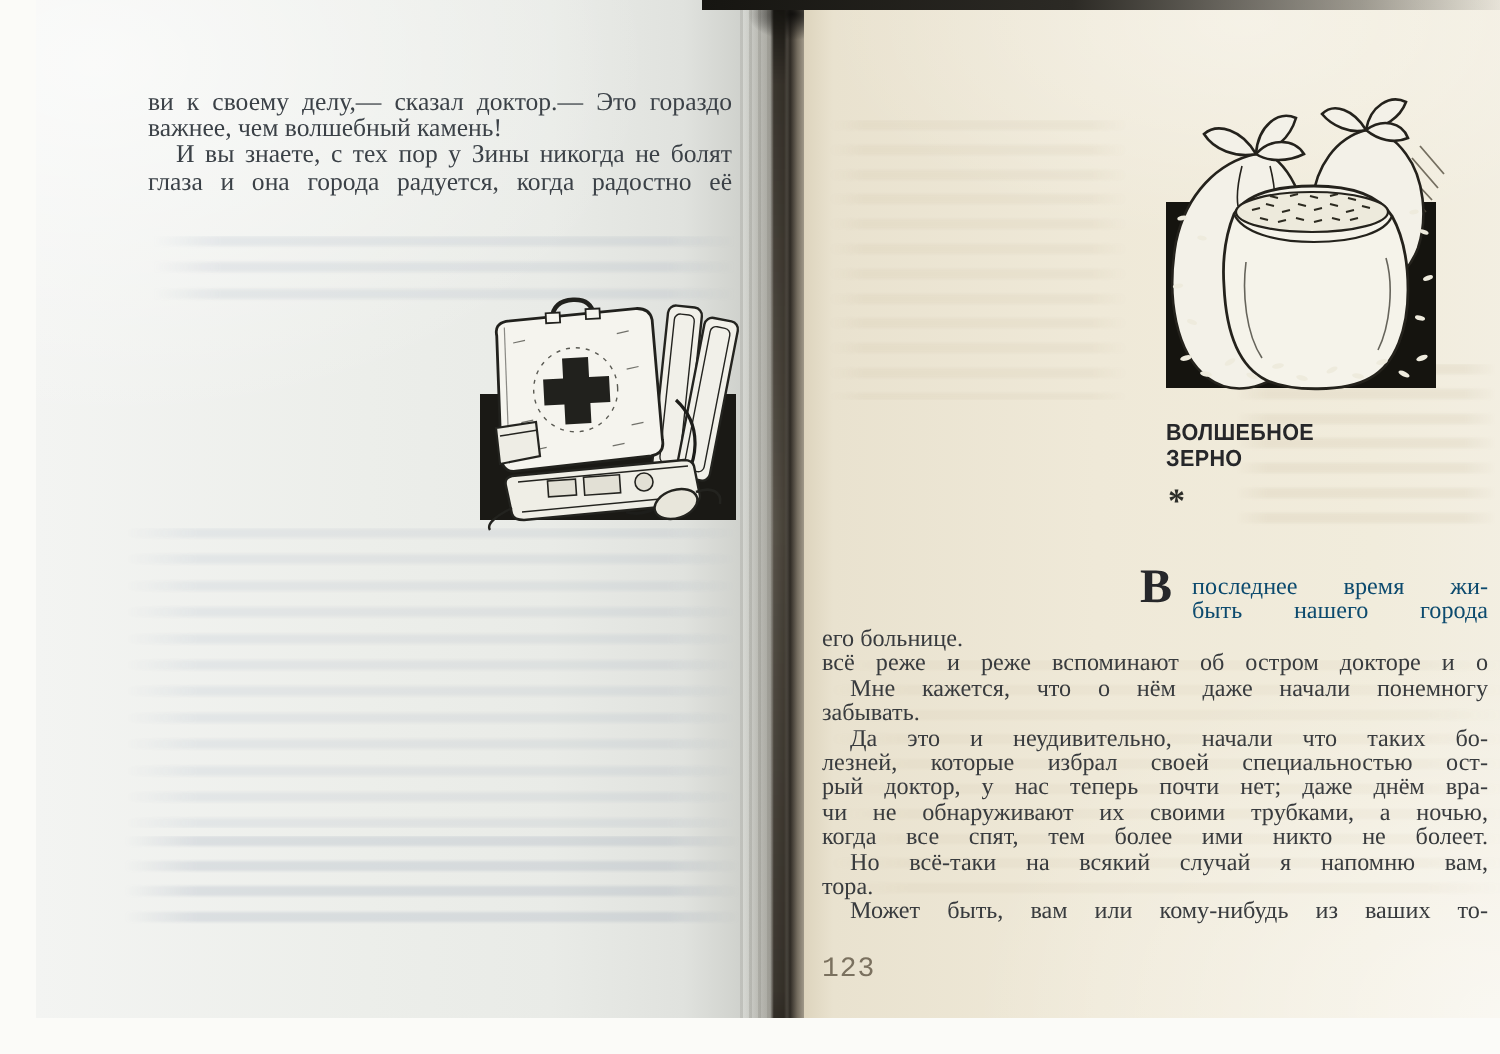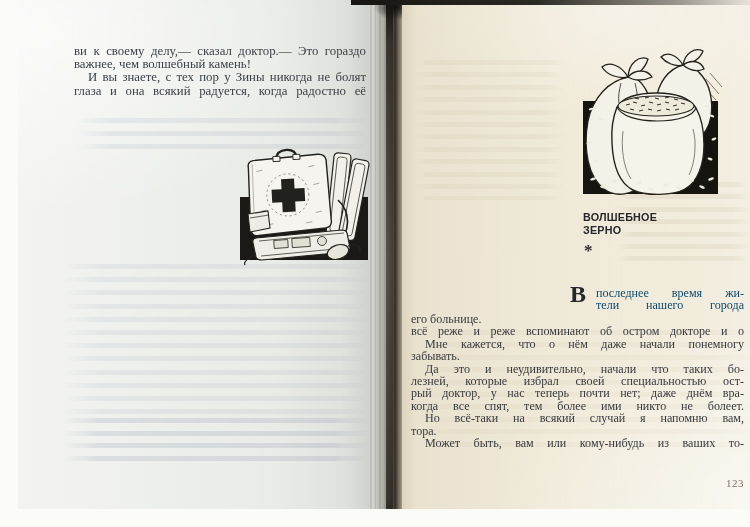--- a/index.html
+++ b/index.html
@@ -72,43 +72,43 @@
   .openlines{position:absolute;left:578px;top:287px;width:148px;color:#0c4a6e;
     font-size:12.1px;line-height:12.3px;}
   .dropcap{position:absolute;left:552px;top:282px;color:#26272a;
     font-family:"Liberation Serif",serif;font-weight:bold;font-size:24px;line-height:24px;}
 
   .title{position:absolute;left:565px;top:210px;color:#26272a;
     font-family:"Liberation Sans",sans-serif;font-weight:bold;font-size:11.6px;line-height:13.4px;
     letter-spacing:.2px;transform:scaleX(.93);transform-origin:left top;}
   .sep{position:absolute;left:566px;top:241px;color:#2d2e2a;font-size:17px;font-weight:bold;}
 
-  .pageno{position:absolute;left:393px;top:477px;width:333px;text-align:right;
-    color:#6f6553;font-size:11px;letter-spacing:.5px;opacity:.9;}
+  .pageno{position:absolute;left:393px;top:477px;width:333px;text-align:left;
+    color:#6f6553;font-size:14px;letter-spacing:.5px;opacity:.9;font-family:Liberation Mono, monospace;}
 
   
   .illus-left{position:absolute;left:208px;top:148px;width:148px;height:118px;}
   .illus-right{position:absolute;left:553px;top:31px;width:162px;height:168px;}
 </style>
 </head>
 <body>
 
 <div class="stage">
 
   <div class="page page-left">
     <div class="ghost blue" style="left:58px;top:118px;width:292px;height:38px;"></div>
     <div class="ghost blue" style="left:44px;top:264px;width:308px;height:150px;opacity:.85;"></div>
     <div class="ghost blue2" style="left:44px;top:418px;width:308px;height:50px;"></div>
   </div>
 
   <div class="ltext">
     <span class="ln j">ви к своему делу,— сказал доктор.— Это гораздо</span>
     <span class="ln">важнее, чем волшебный камень!</span>
     <span class="ln j ind">И вы знаете, с тех пор у Зины никогда не болят</span>
-    <span class="ln j">глаза и она всякий радуется, когда радостно её</span>
+    <span class="ln j">глаза и она города радуется, когда радостно её</span>
   </div>
 
   <svg class="illus-left" viewBox="0 0 148 118" aria-hidden="true">
     <rect x="14" y="49" width="128" height="63" fill="#1a1915"></rect>
 
     <g stroke="#23231f" stroke-width="1.2" fill="#f1f0e9">
       <rect x="104" y="5" width="17" height="83" rx="4" transform="rotate(6 112 47)"></rect>
       <rect x="107.5" y="9" width="10" height="75" rx="3" fill="none" stroke-width="0.7" transform="rotate(6 112 47)"></rect>
       <rect x="119" y="11" width="17" height="81" rx="4" transform="rotate(11 127 52)"></rect>
       <rect x="122.5" y="15" width="10" height="73" rx="3" fill="none" stroke-width="0.7" transform="rotate(11 127 52)"></rect>
@@ -219,31 +219,32 @@
 
   <div class="title">
     <div>ВОЛШЕБНОЕ</div>
     <div>ЗЕРНО</div>
   </div>
   <div class="sep">*</div>
 
   <div class="dropcap">В</div>
   <div class="openlines">
     <span class="ln j">последнее время жи-</span>
-    <span class="ln j">тели нашего города</span>
+    <span class="ln j">быть нашего города</span>
   </div>
 
   <div class="rtext">
     <span class="ln">его больнице.</span>
     <span class="ln j">всё реже и реже вспоминают об остром докторе и о</span>
     <span class="ln j ind">Мне кажется, что о нём даже начали понемногу</span>
     <span class="ln">забывать.</span>
     <span class="ln j ind">Да это и неудивительно, начали что таких бо-</span>
     <span class="ln j">лезней, которые избрал своей специальностью ост-</span>
     <span class="ln j">рый доктор, у нас теперь почти нет; даже днём вра-</span>
+    <span class="ln j">чи не обнаруживают их своими трубками, а ночью,</span>
     <span class="ln j">когда все спят, тем более ими никто не болеет.</span>
     <span class="ln j ind">Но всё-таки на всякий случай я напомню вам,</span>
     <span class="ln">тора.</span>
     <span class="ln j ind">Может быть, вам или кому-нибудь из ваших то-</span>
   </div>
 
   <div class="pageno">123</div>
 
   <div class="topedge"></div>
   <div class="topedge-blob"></div>

